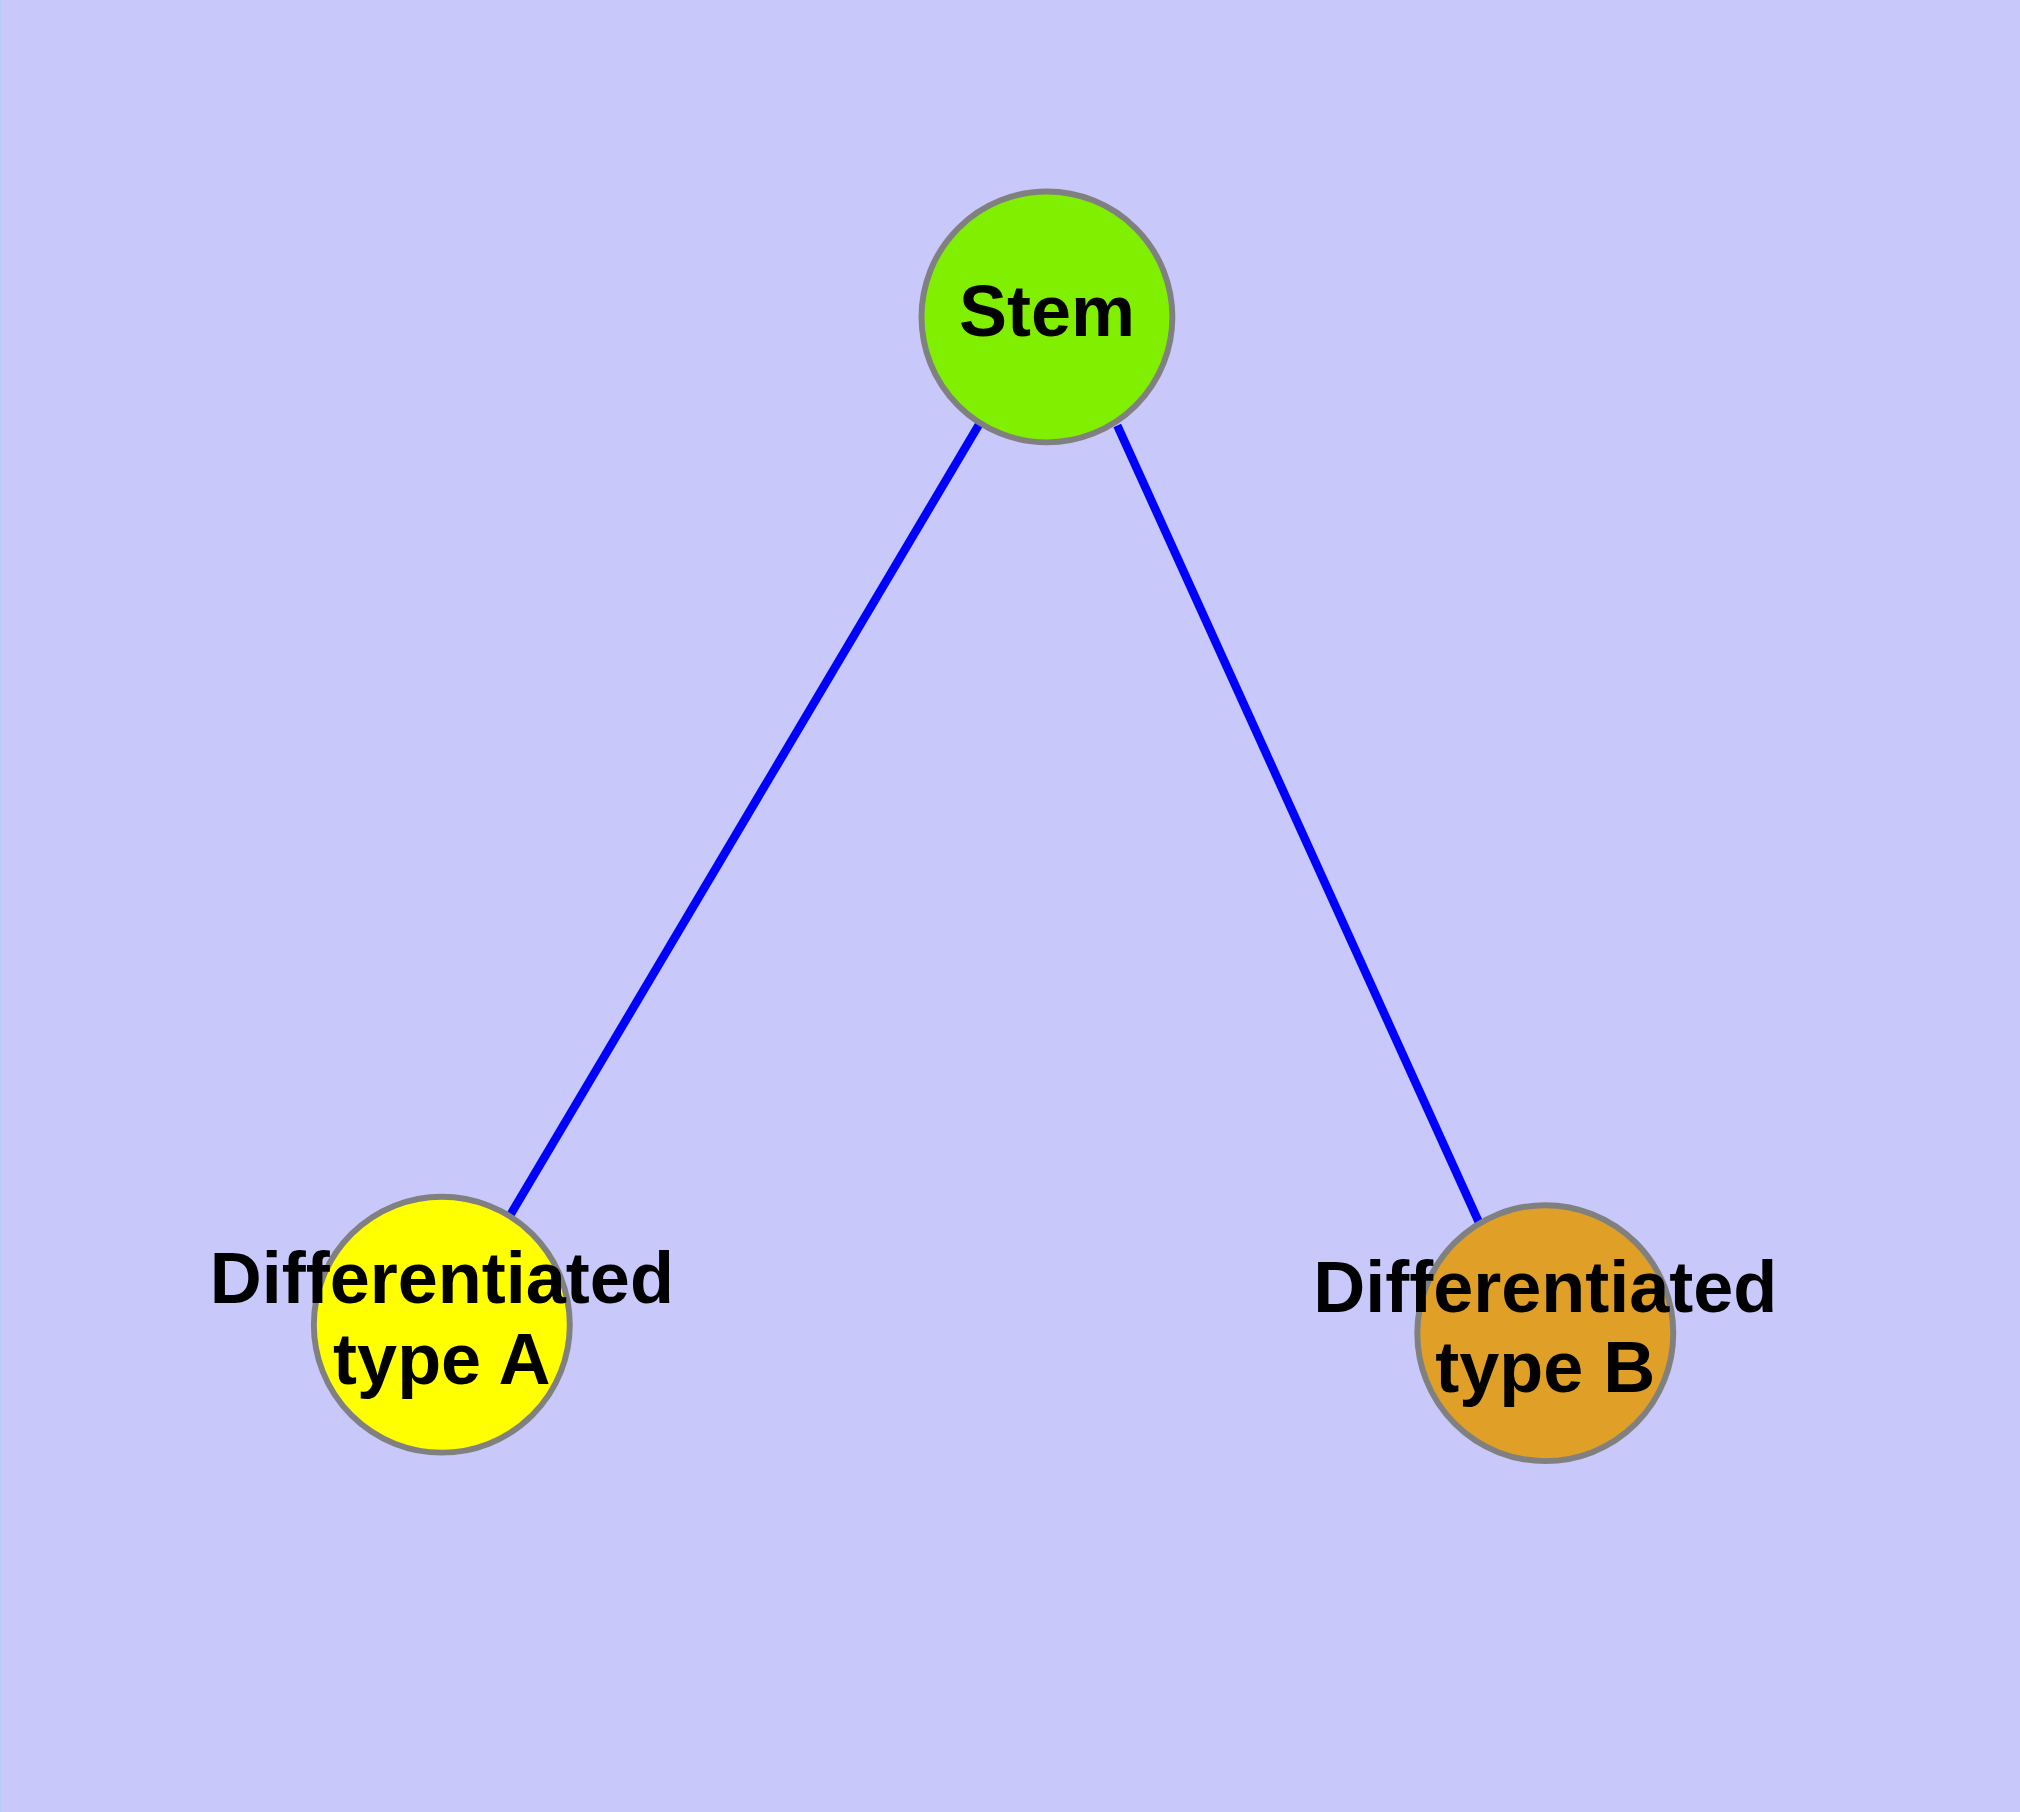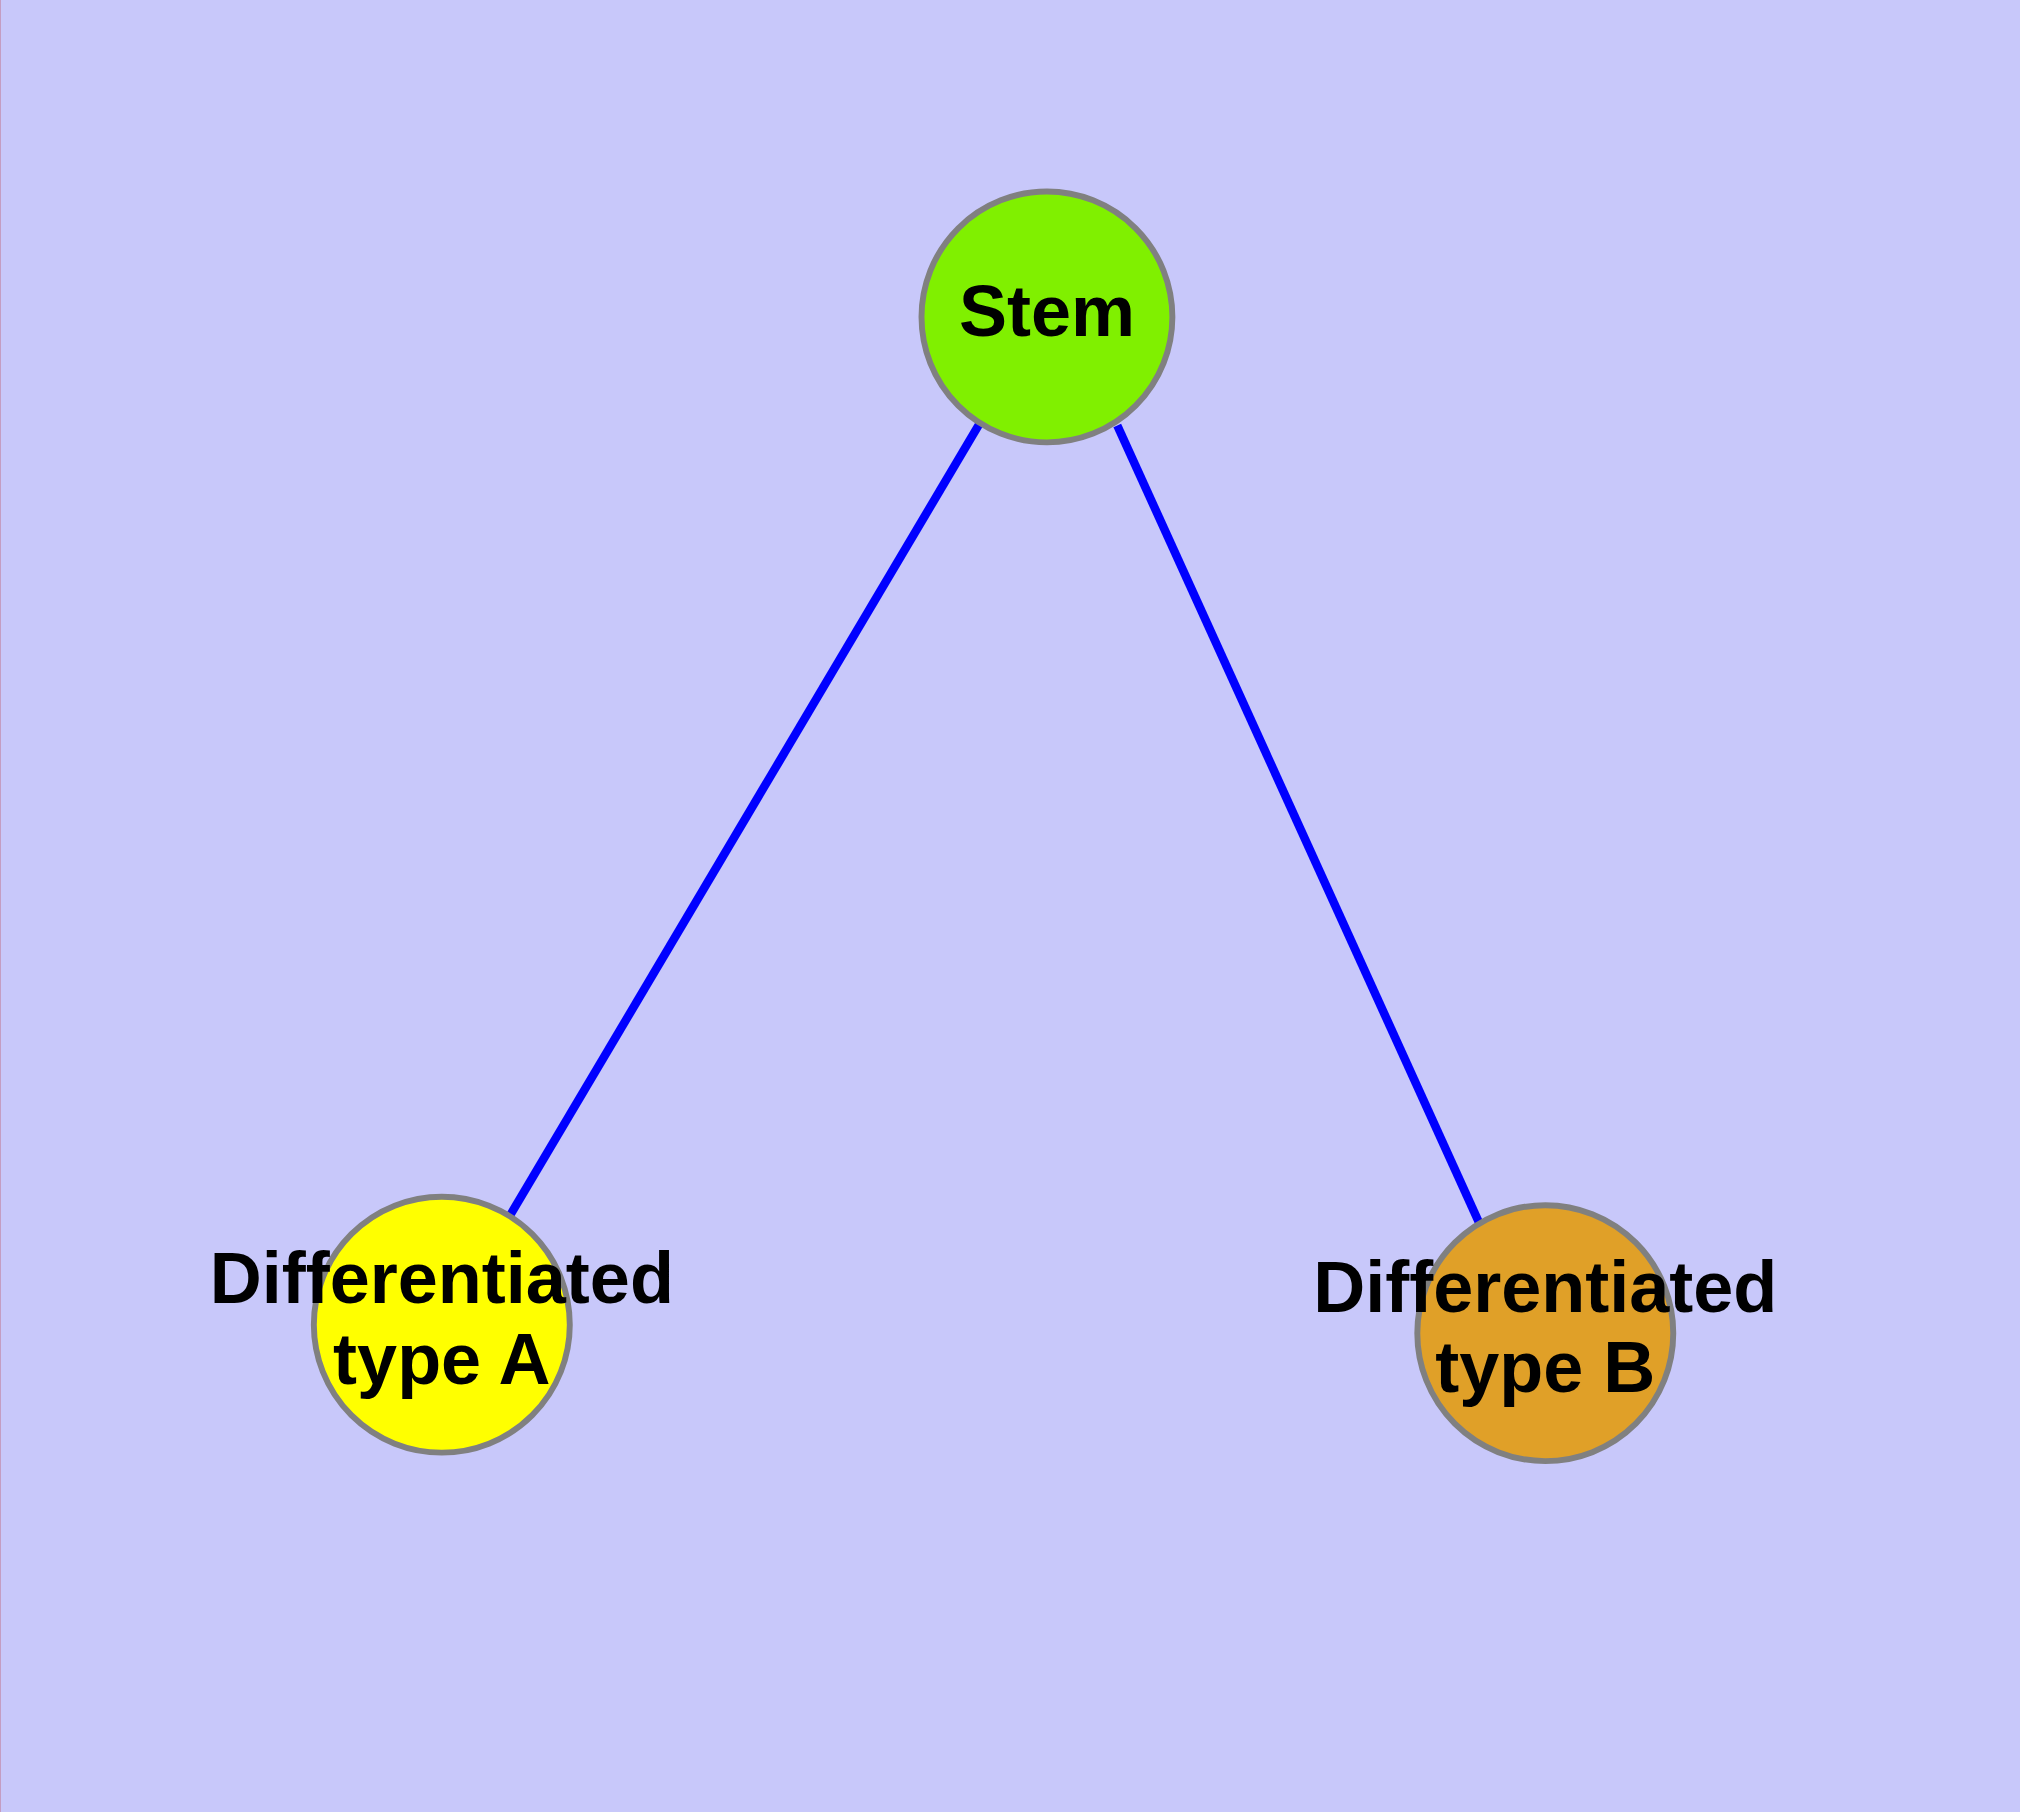--- a/index.html
+++ b/index.html
@@ -30,21 +30,21 @@
     font-weight: bold;
     fill: #000000;
     text-anchor: middle;
     dominant-baseline: middle;
     paint-order: normal;
   }
 </style>
 </head>
 <body>
 
-<div id="canvas" style="width: 2021px; height: 1812px; background: #b91c1c;">
+<div id="canvas" style="width: 2021px; height: 1812px; background: #7dd3fc;">
   <svg id="graph-svg" viewBox="0 0 2384 2138" xmlns="http://www.w3.org/2000/svg" aria-label="graph" style="width: 2021px; height: 1812px;">
 
     <rect id="bg-rect" x="0" y="0" width="2384" height="2138" fill="#c8c8fa"></rect>
 
     <g id="edges-layer">
         <line x1="1156" y1="499" x2="601" y2="1435" stroke="#0000ff" stroke-width="10" stroke-linecap="butt"></line>
         <line x1="1318" y1="502" x2="1746" y2="1445" stroke="#0000ff" stroke-width="10" stroke-linecap="butt"></line>
       </g>
     <g id="nodes-layer">
         <circle cx="1235" cy="374" r="148" fill="#80f000" stroke="#808080" stroke-width="7"></circle>

